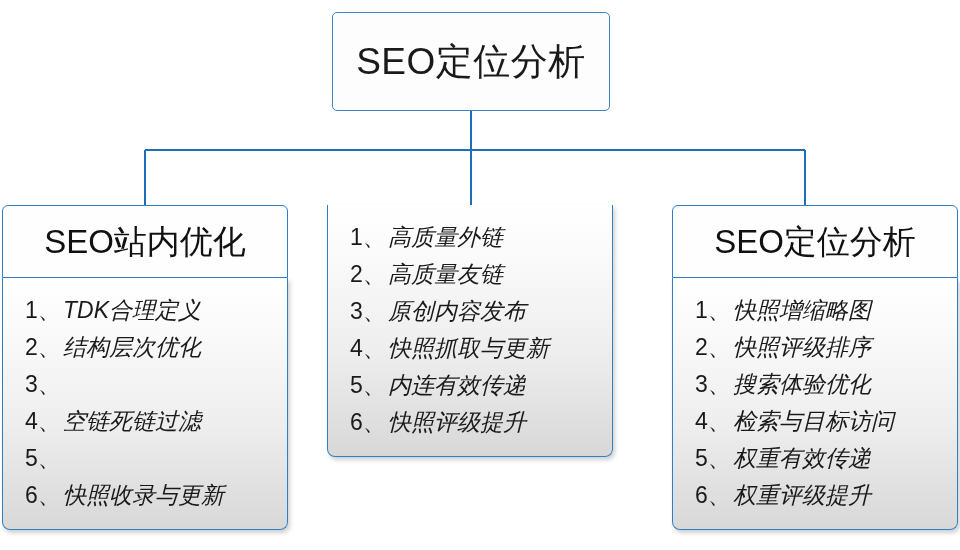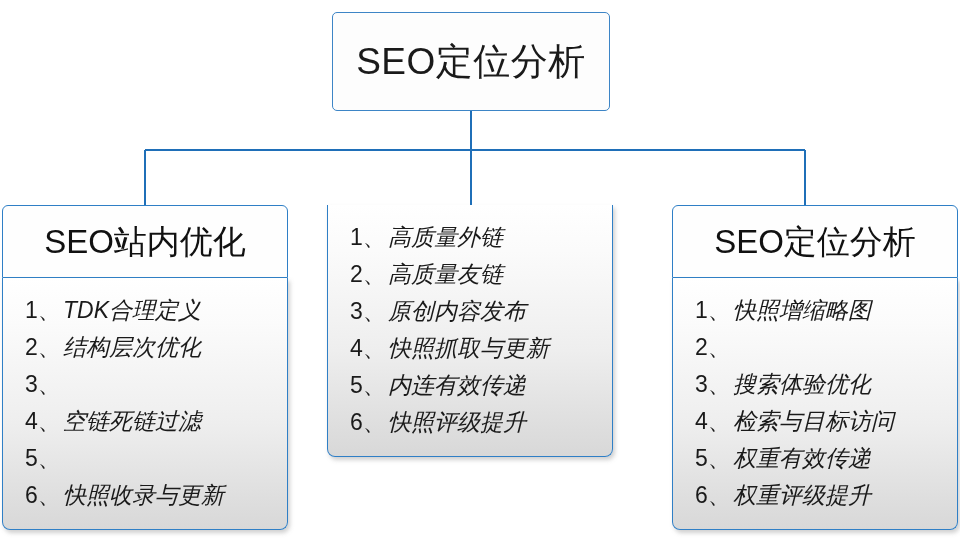--- a/index.html
+++ b/index.html
@@ -203,20 +203,21 @@
       <div class="branch-head-title">SEO定位分析</div>
     </div>
     <div class="branch-body">
       <ul class="item-list">
         <li class="item-row">
           <span class="item-index">1、</span>
           <span class="item-text">快照增缩略图</span>
         </li>
         <li class="item-row">
           <span class="item-index">2、</span>
+          <span class="item-text">快照评级排序</span>
         </li>
         <li class="item-row">
           <span class="item-index">3、</span>
           <span class="item-text">搜索体验优化</span>
         </li>
         <li class="item-row">
           <span class="item-index">4、</span>
           <span class="item-text">检索与目标访问</span>
         </li>
         <li class="item-row">

